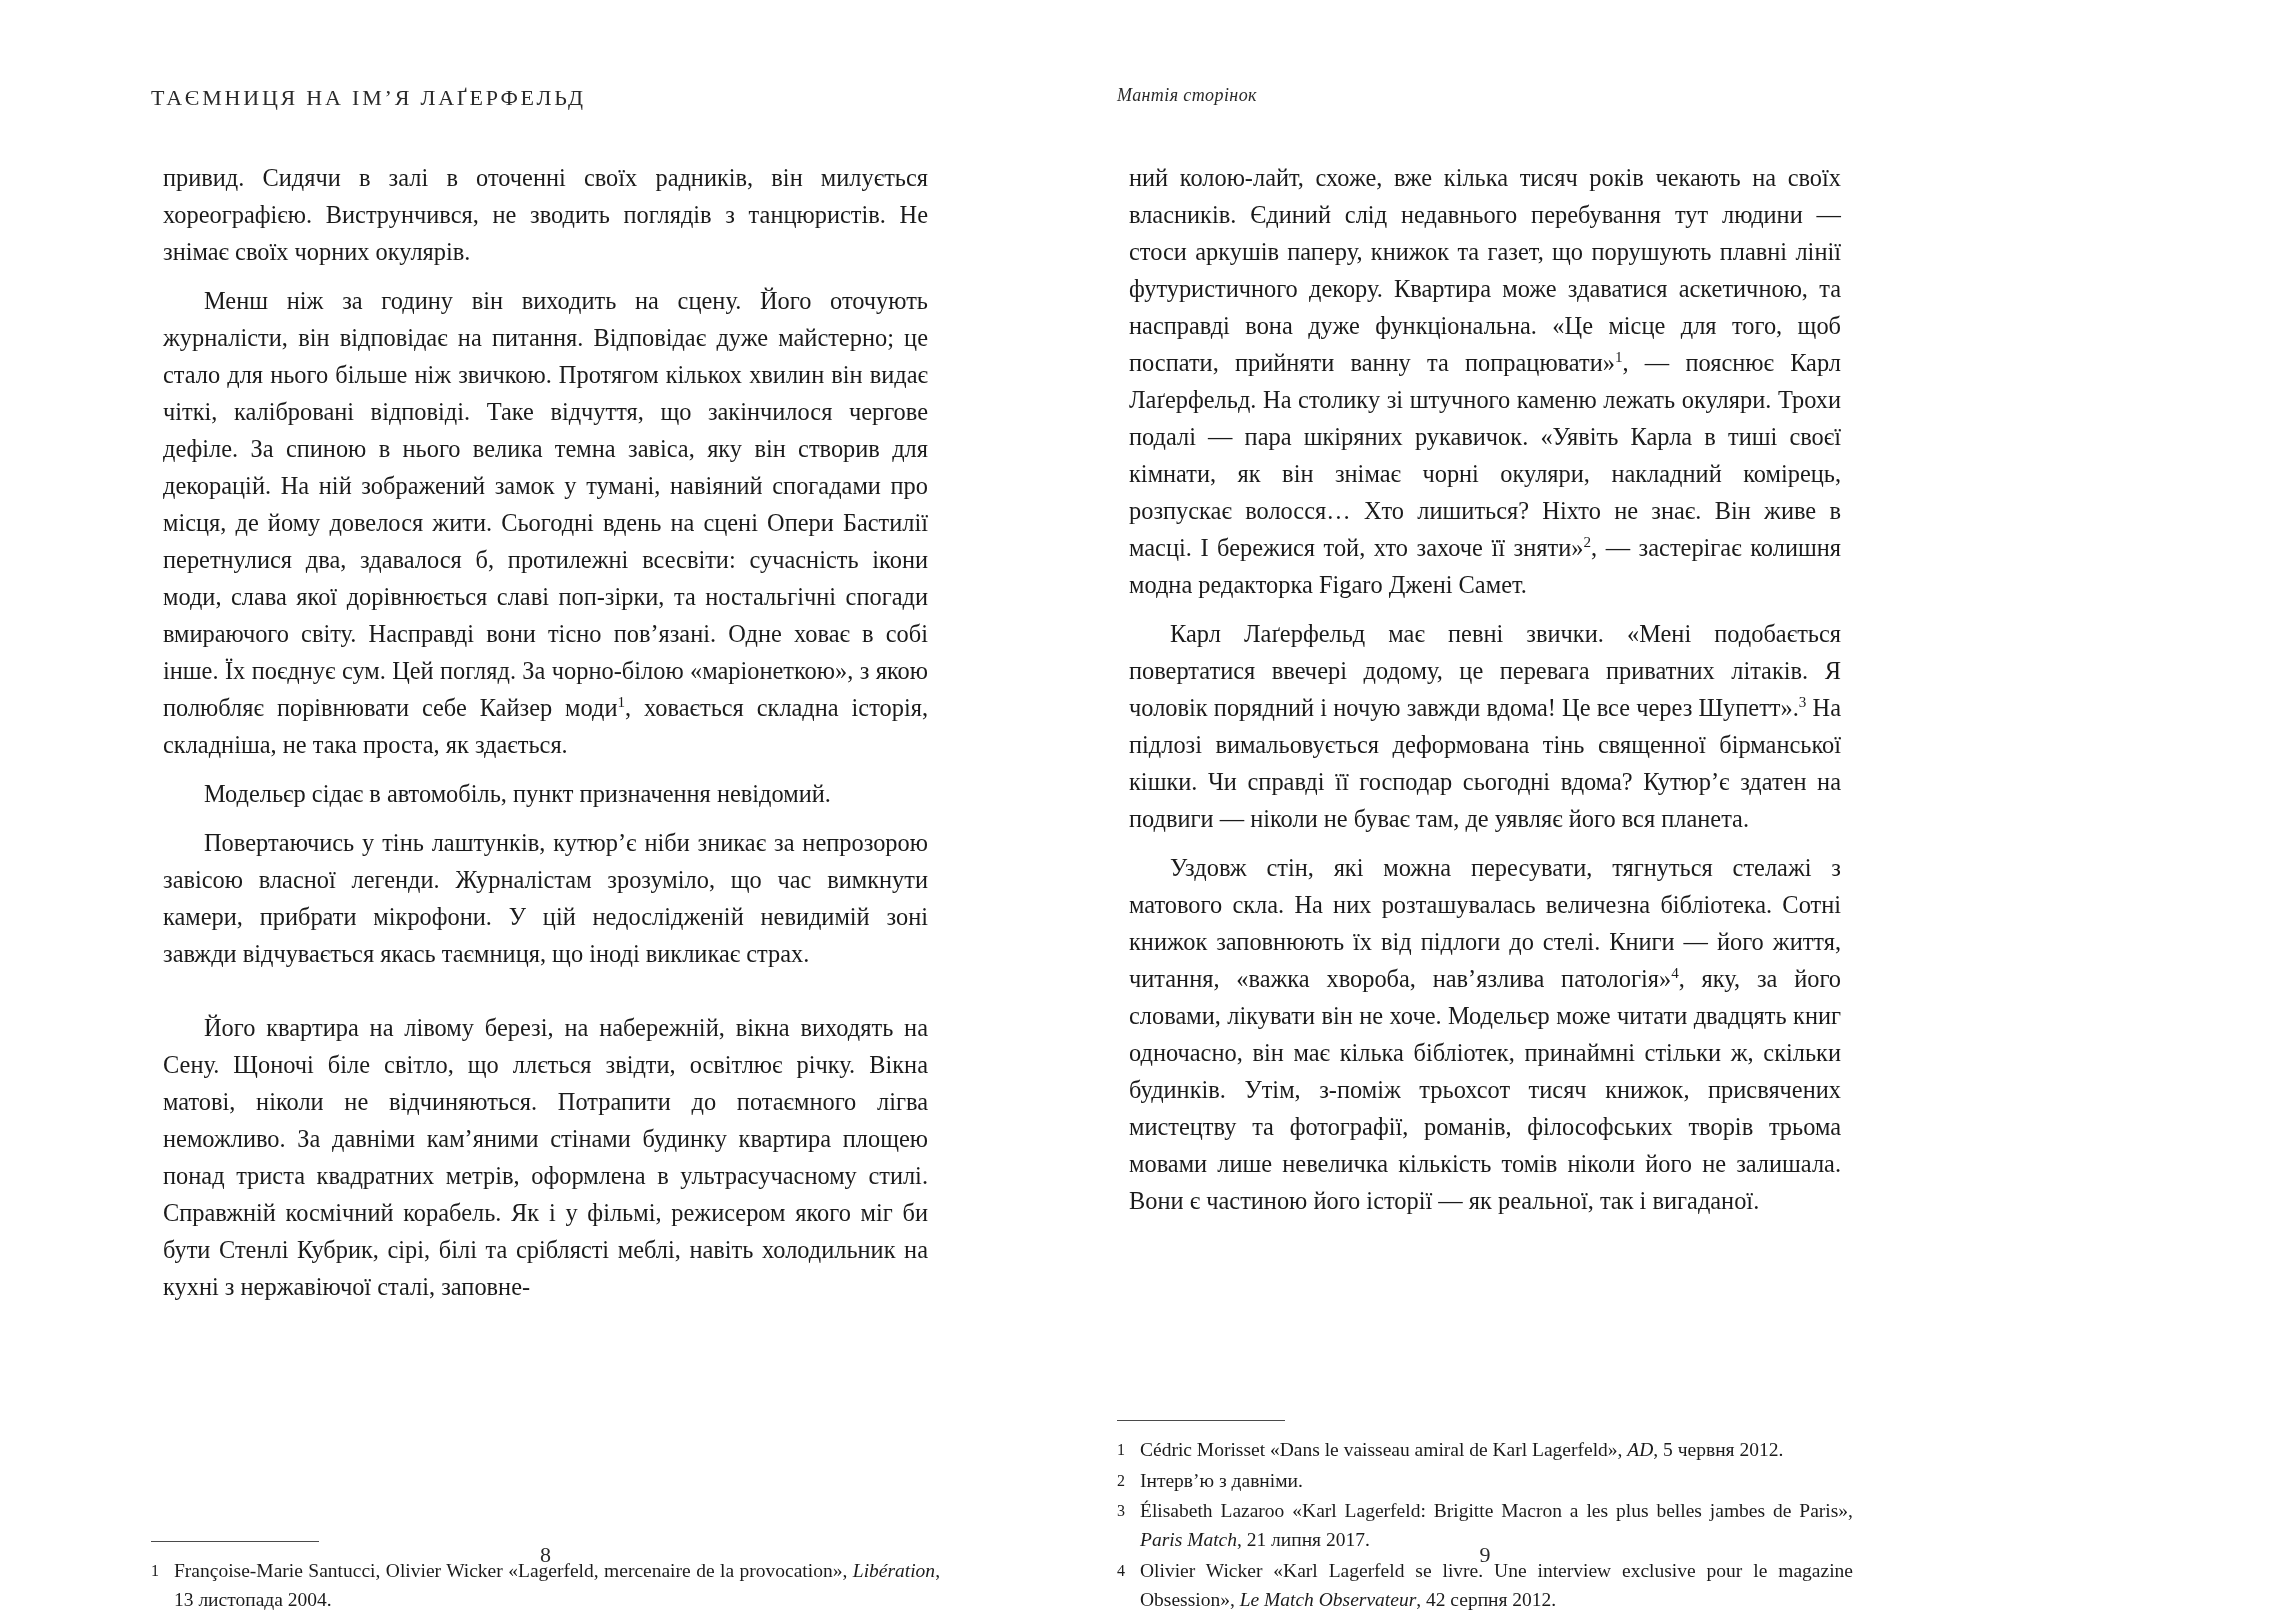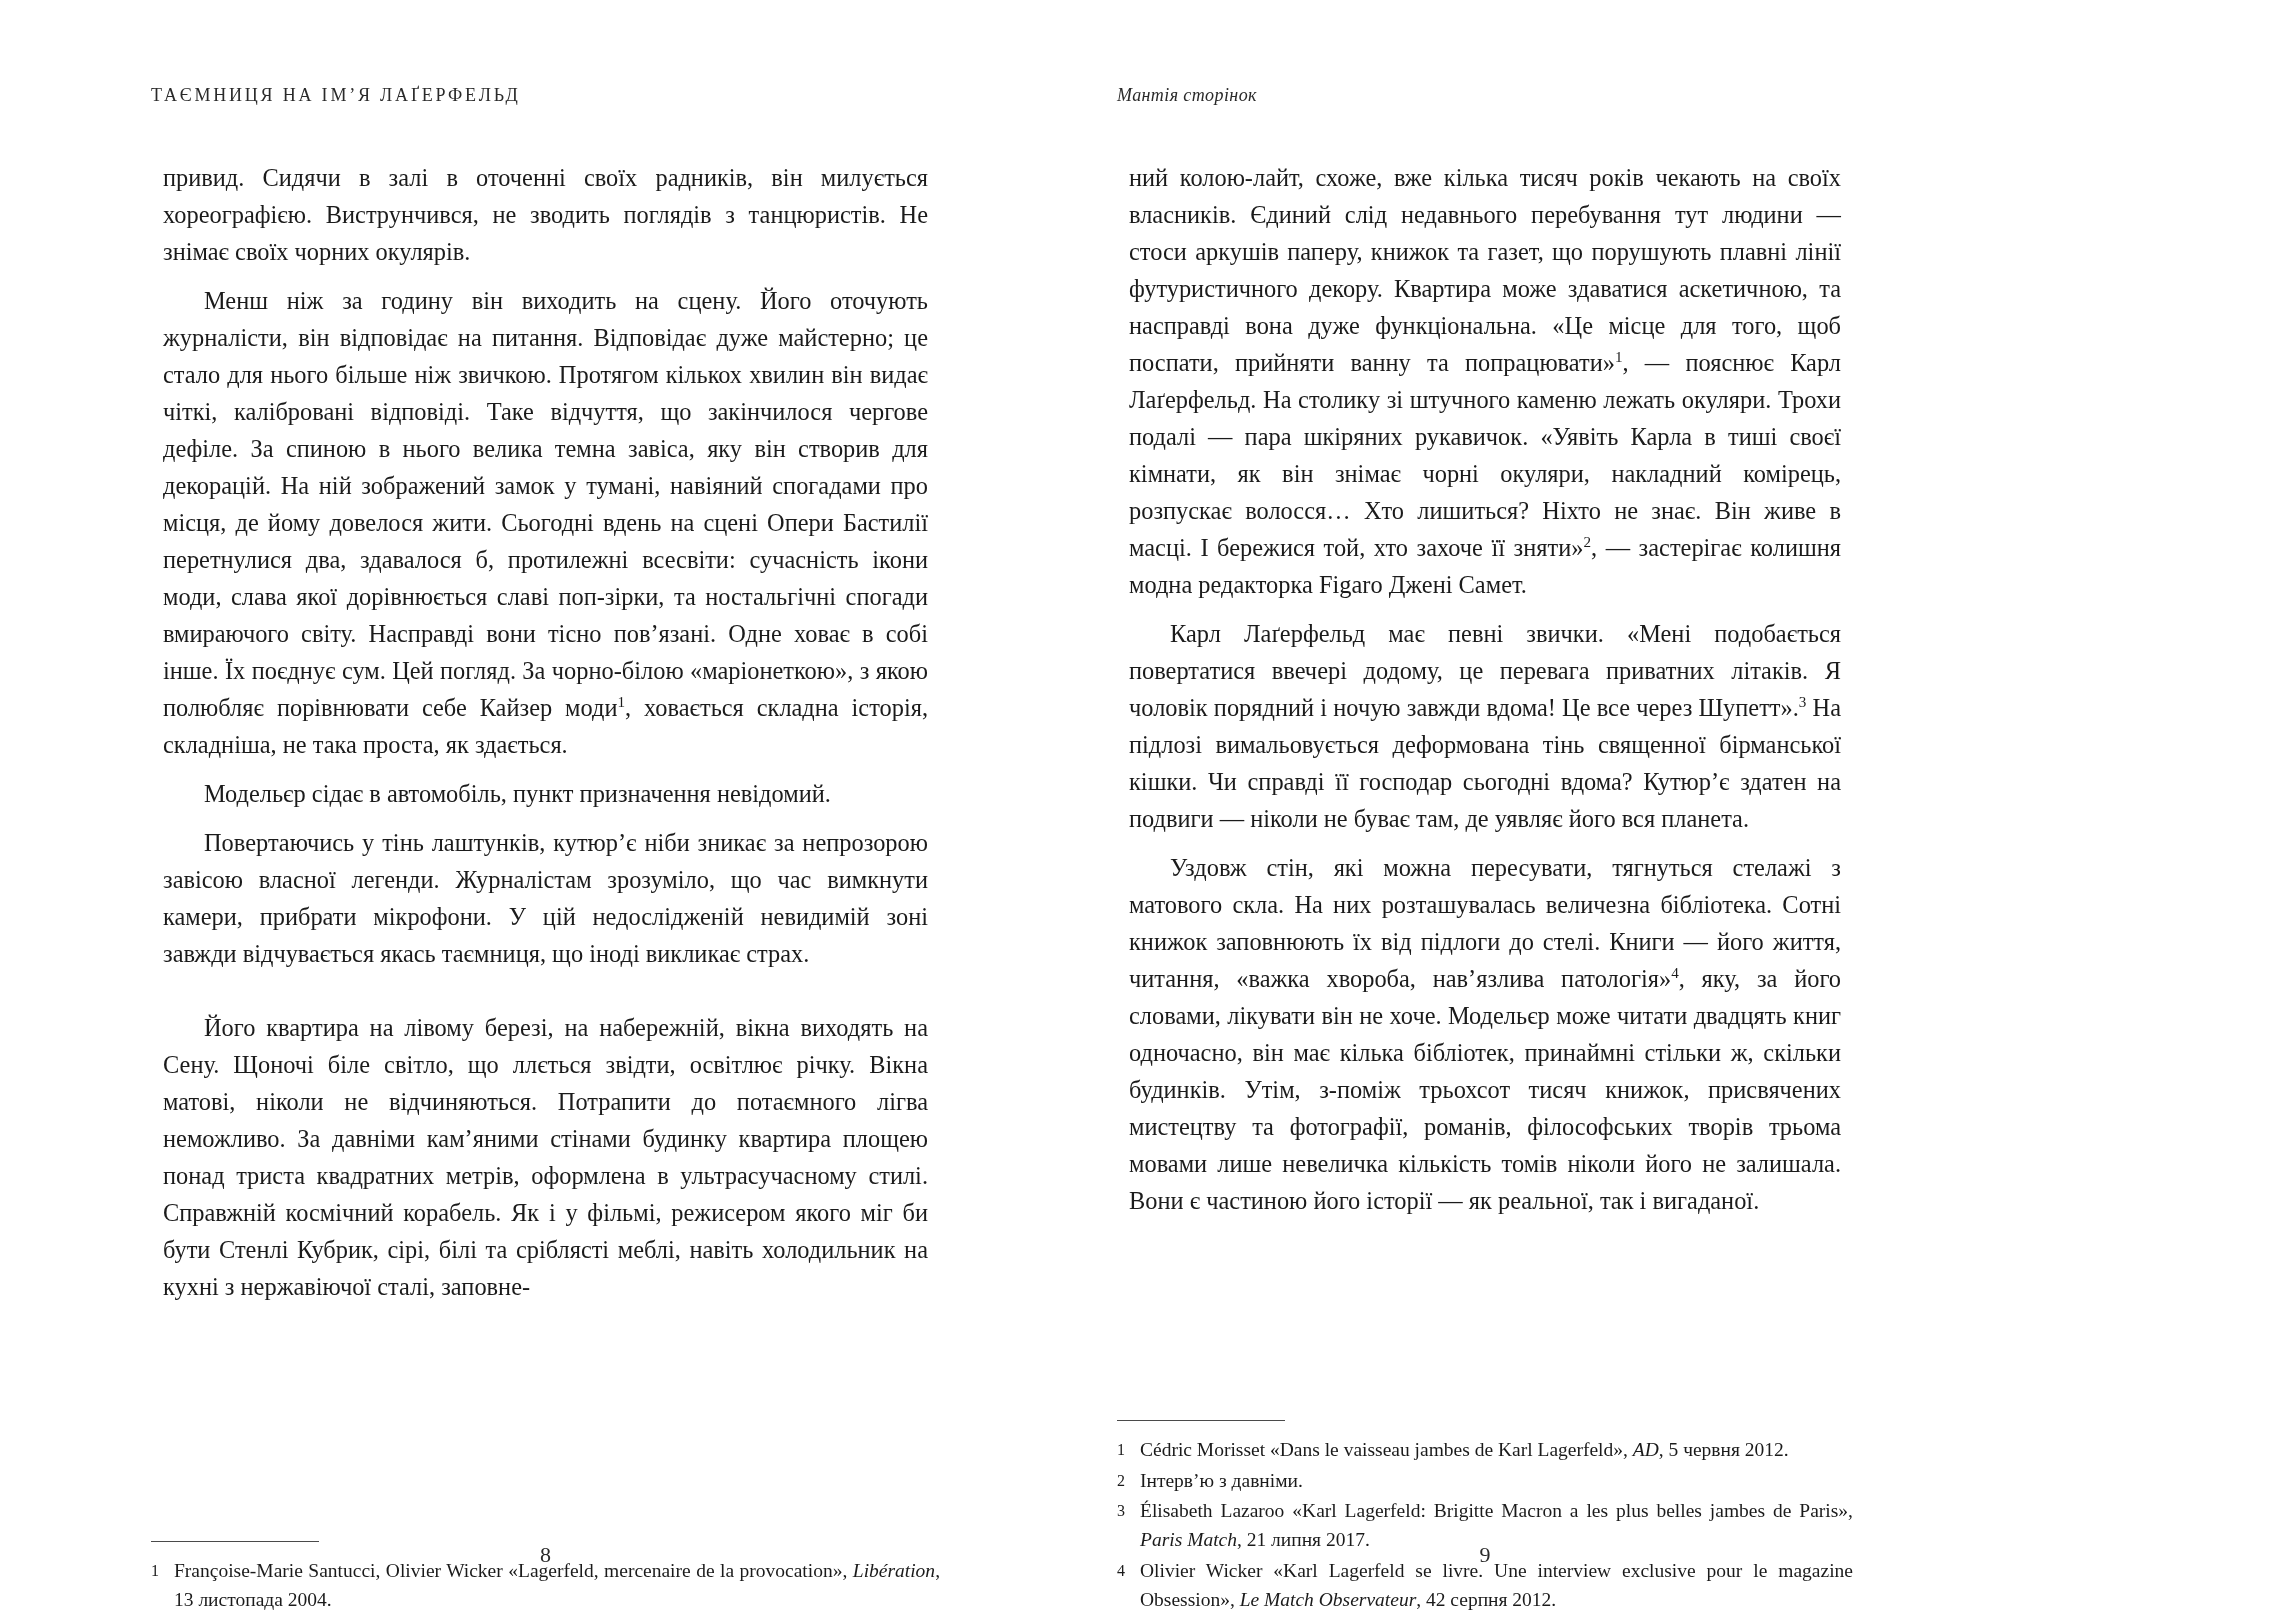--- a/index.html
+++ b/index.html
@@ -35,21 +35,21 @@
   .running-head {
     height: 62px;
     font-size: 22px;
     letter-spacing: 2.1px;
     color: #2a2a2a;
   }
   .running-head.left {
     text-transform: uppercase;
     font-variant: small-caps;
     letter-spacing: 2.8px;
-    font-size: 18px;
+    font-size: 22px;
   }
   .running-head.right {
     font-style: italic;
     letter-spacing: 0.4px;
     font-size: 18px;
     text-align: left;
   }
 
   .body-text {
     font-size: 24.4px;
@@ -146,21 +146,21 @@
     <div class="body-text">
       <p class="noindent">ний колою-лайт, схоже, вже кілька тисяч років чекають на своїх власників. Єдиний слід недавнього перебування тут людини — стоси аркушів паперу, книжок та газет, що порушують плавні лінії футуристичного декору. Квартира може здаватися аскетичною, та насправді вона дуже функціональна. «Це місце для того, щоб поспати, прийняти ванну та попрацювати»<sup>1</sup>, — пояснює Карл Лаґерфельд. На столику зі штучного каменю лежать окуляри. Трохи подалі — пара шкіряних рукавичок. «Уявіть Карла в тиші своєї кімнати, як він знімає чорні окуляри, накладний комірець, розпускає волосся… Хто лишиться? Ніхто не знає. Він живе в масці. І бережися той, хто захоче її зняти»<sup>2</sup>, — застерігає колишня модна редакторка Figaro Джені Самет.</p>
       <p>Карл Лаґерфельд має певні звички. «Мені подобається повертатися ввечері додому, це перевага приватних літаків. Я чоловік порядний і ночую завжди вдома! Це все через Шупетт».<sup>3</sup> На підлозі вимальовується деформована тінь священної бірманської кішки. Чи справді її господар сьогодні вдома? Кутюр’є здатен на подвиги — ніколи не буває там, де уявляє його вся планета.</p>
       <p>Уздовж стін, які можна пересувати, тягнуться стелажі з матового скла. На них розташувалась величезна бібліотека. Сотні книжок заповнюють їх від підлоги до стелі. Книги — його життя, читання, «важка хвороба, нав’язлива патологія»<sup>4</sup>, яку, за його словами, лікувати він не хоче. Модельєр може читати двадцять книг одночасно, він має кілька бібліотек, принаймні стільки ж, скільки будинків. Утім, з-поміж трьохсот тисяч книжок, присвячених мистецтву та фотографії, романів, філософських творів трьома мовами лише невеличка кількість томів ніколи його не залишала. Вони є частиною його історії — як реальної, так і вигаданої.</p>
     </div>
 
     <div class="footnotes">
       <div class="rule"></div>
       <div class="fn">
         <div class="num">1</div>
-        <div class="txt"><span>Cédric Morisset «Dans le vaisseau jambes de Karl Lagerfeld», </span><span class="it">AD</span><span>, 5 червня 2012.</span></div>
+        <div class="txt"><span>Cédric Morisset «Dans le vaisseau amiral de Karl Lagerfeld», </span><span class="it">AD</span><span>, 5 червня 2012.</span></div>
       </div>
       <div class="fn">
         <div class="num">2</div>
         <div class="txt"><span>Інтерв’ю з давніми.</span></div>
       </div>
       <div class="fn">
         <div class="num">3</div>
         <div class="txt"><span>Élisabeth Lazaroo «Karl Lagerfeld: Brigitte Macron a les plus belles jambes de Paris», </span><span class="it">Paris Match</span><span>, 21 липня 2017.</span></div>
       </div>
       <div class="fn">

